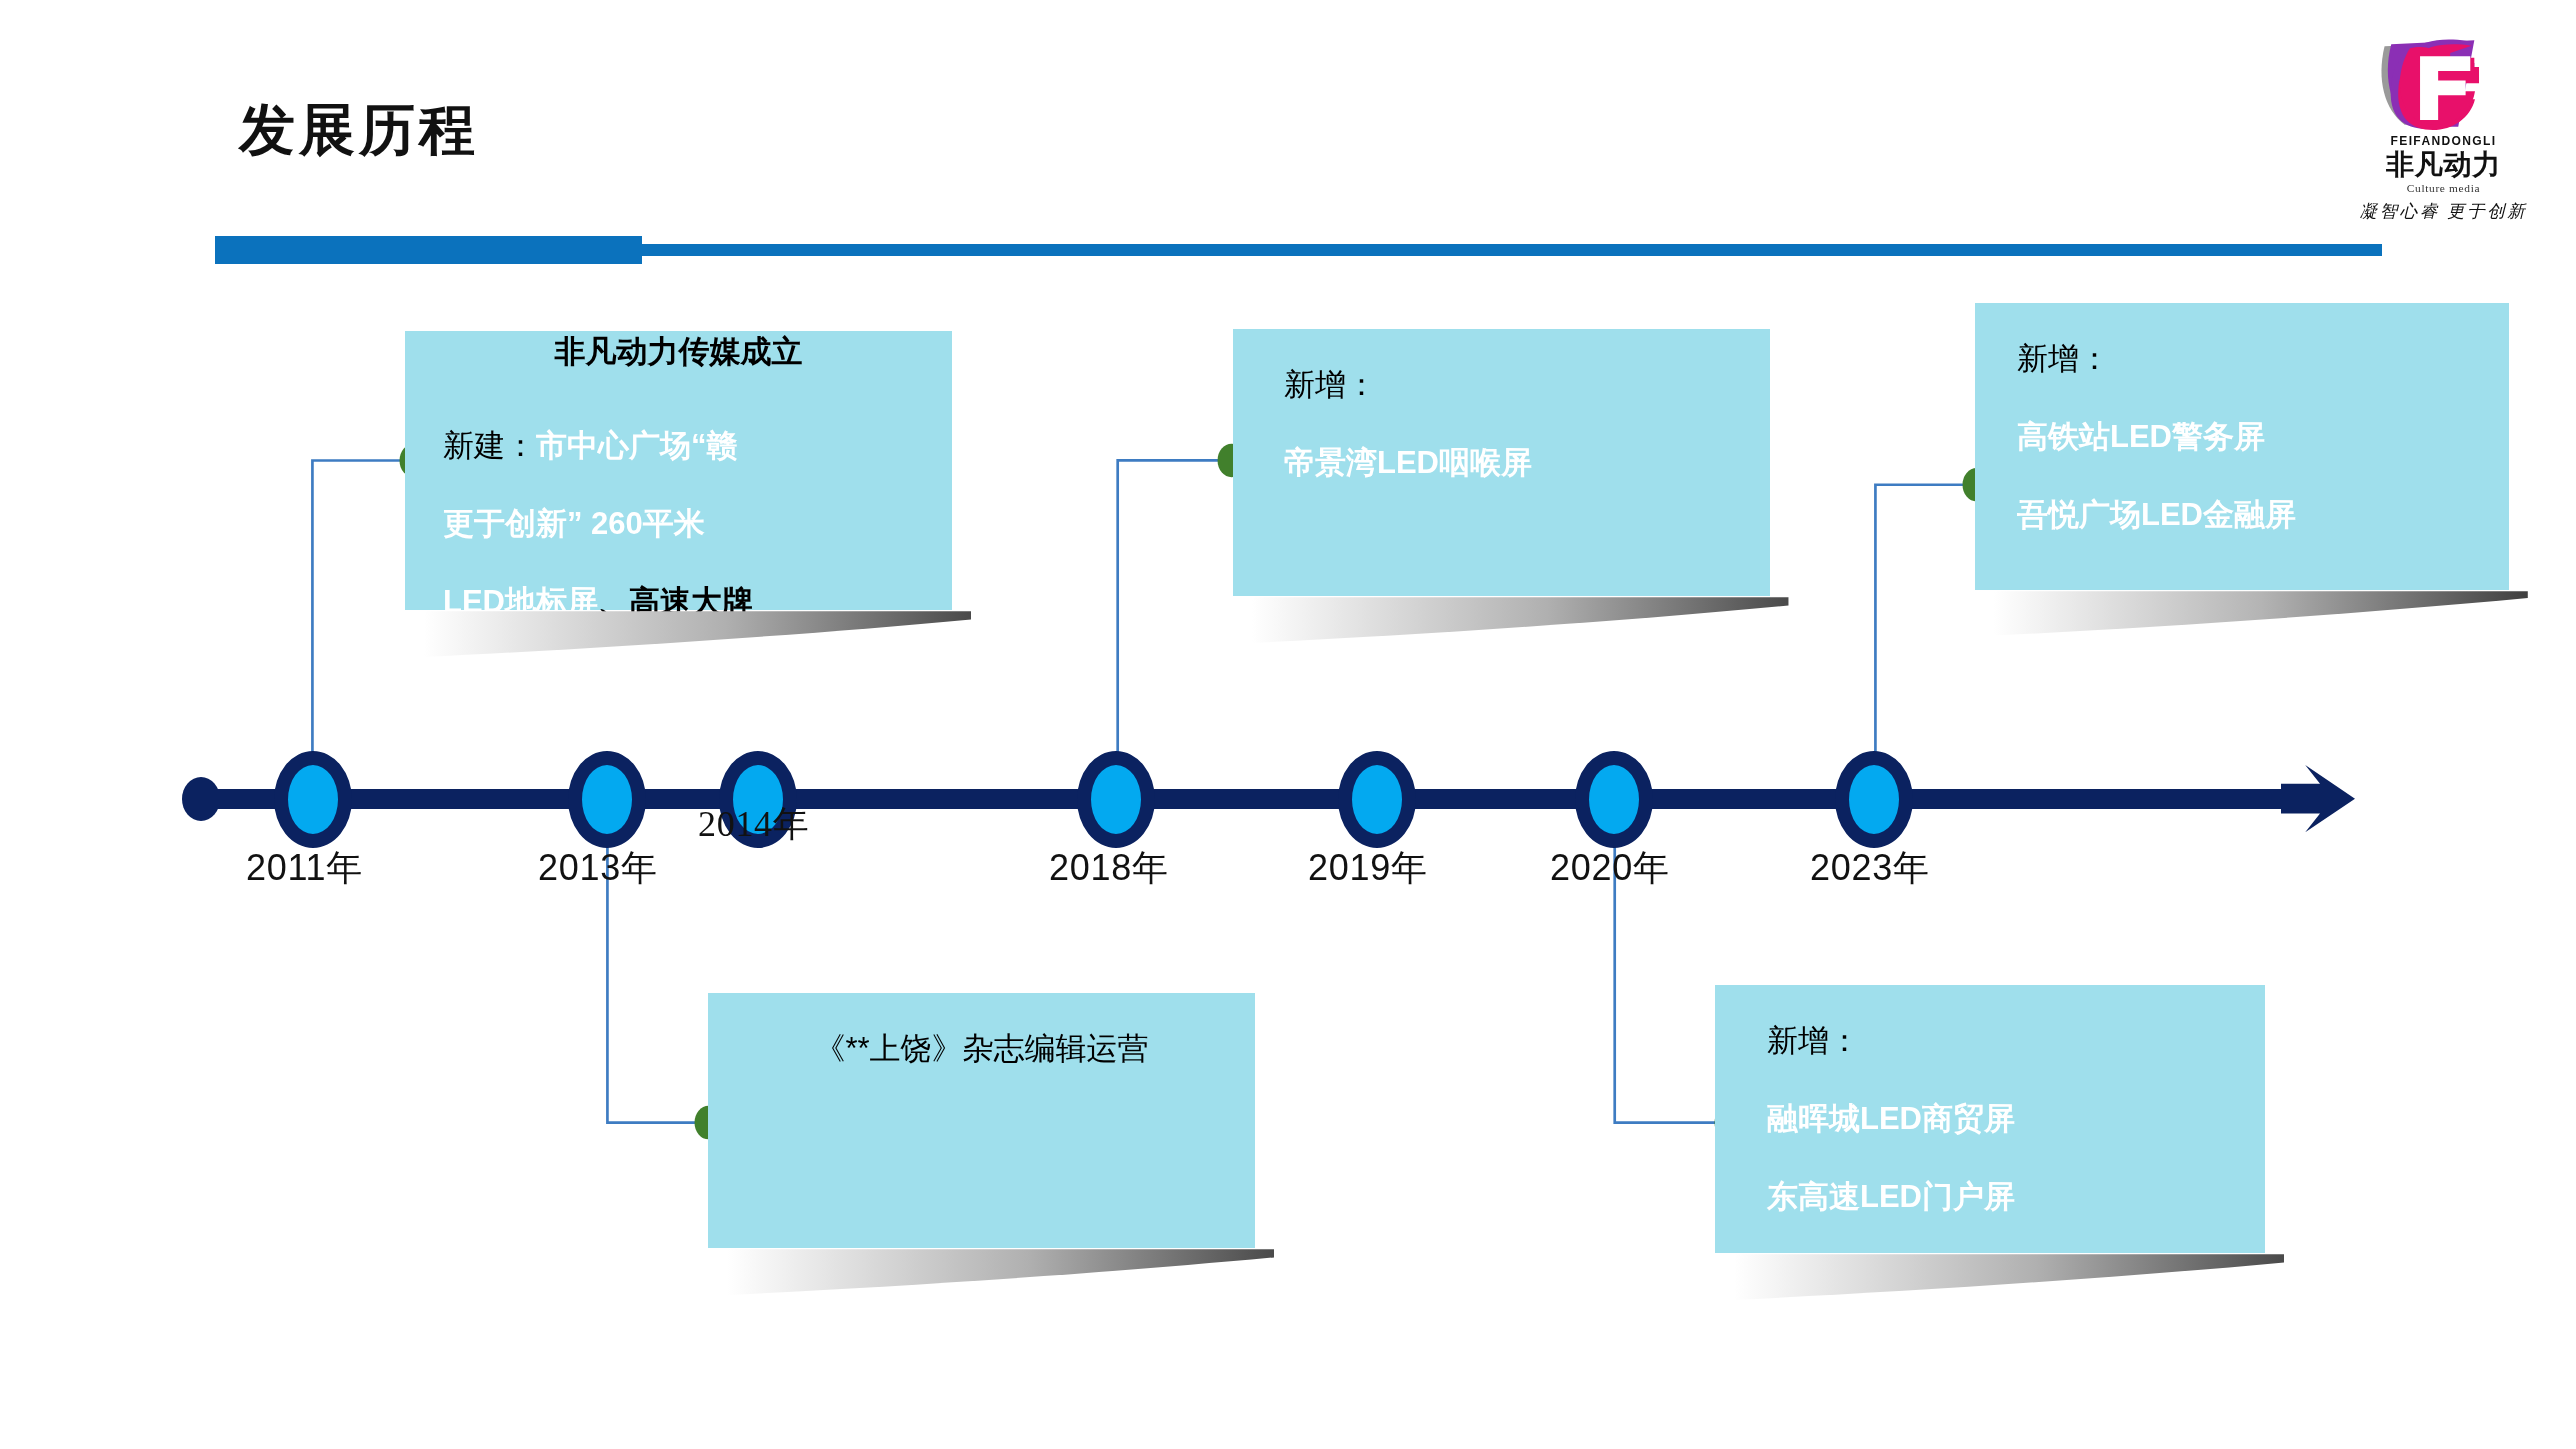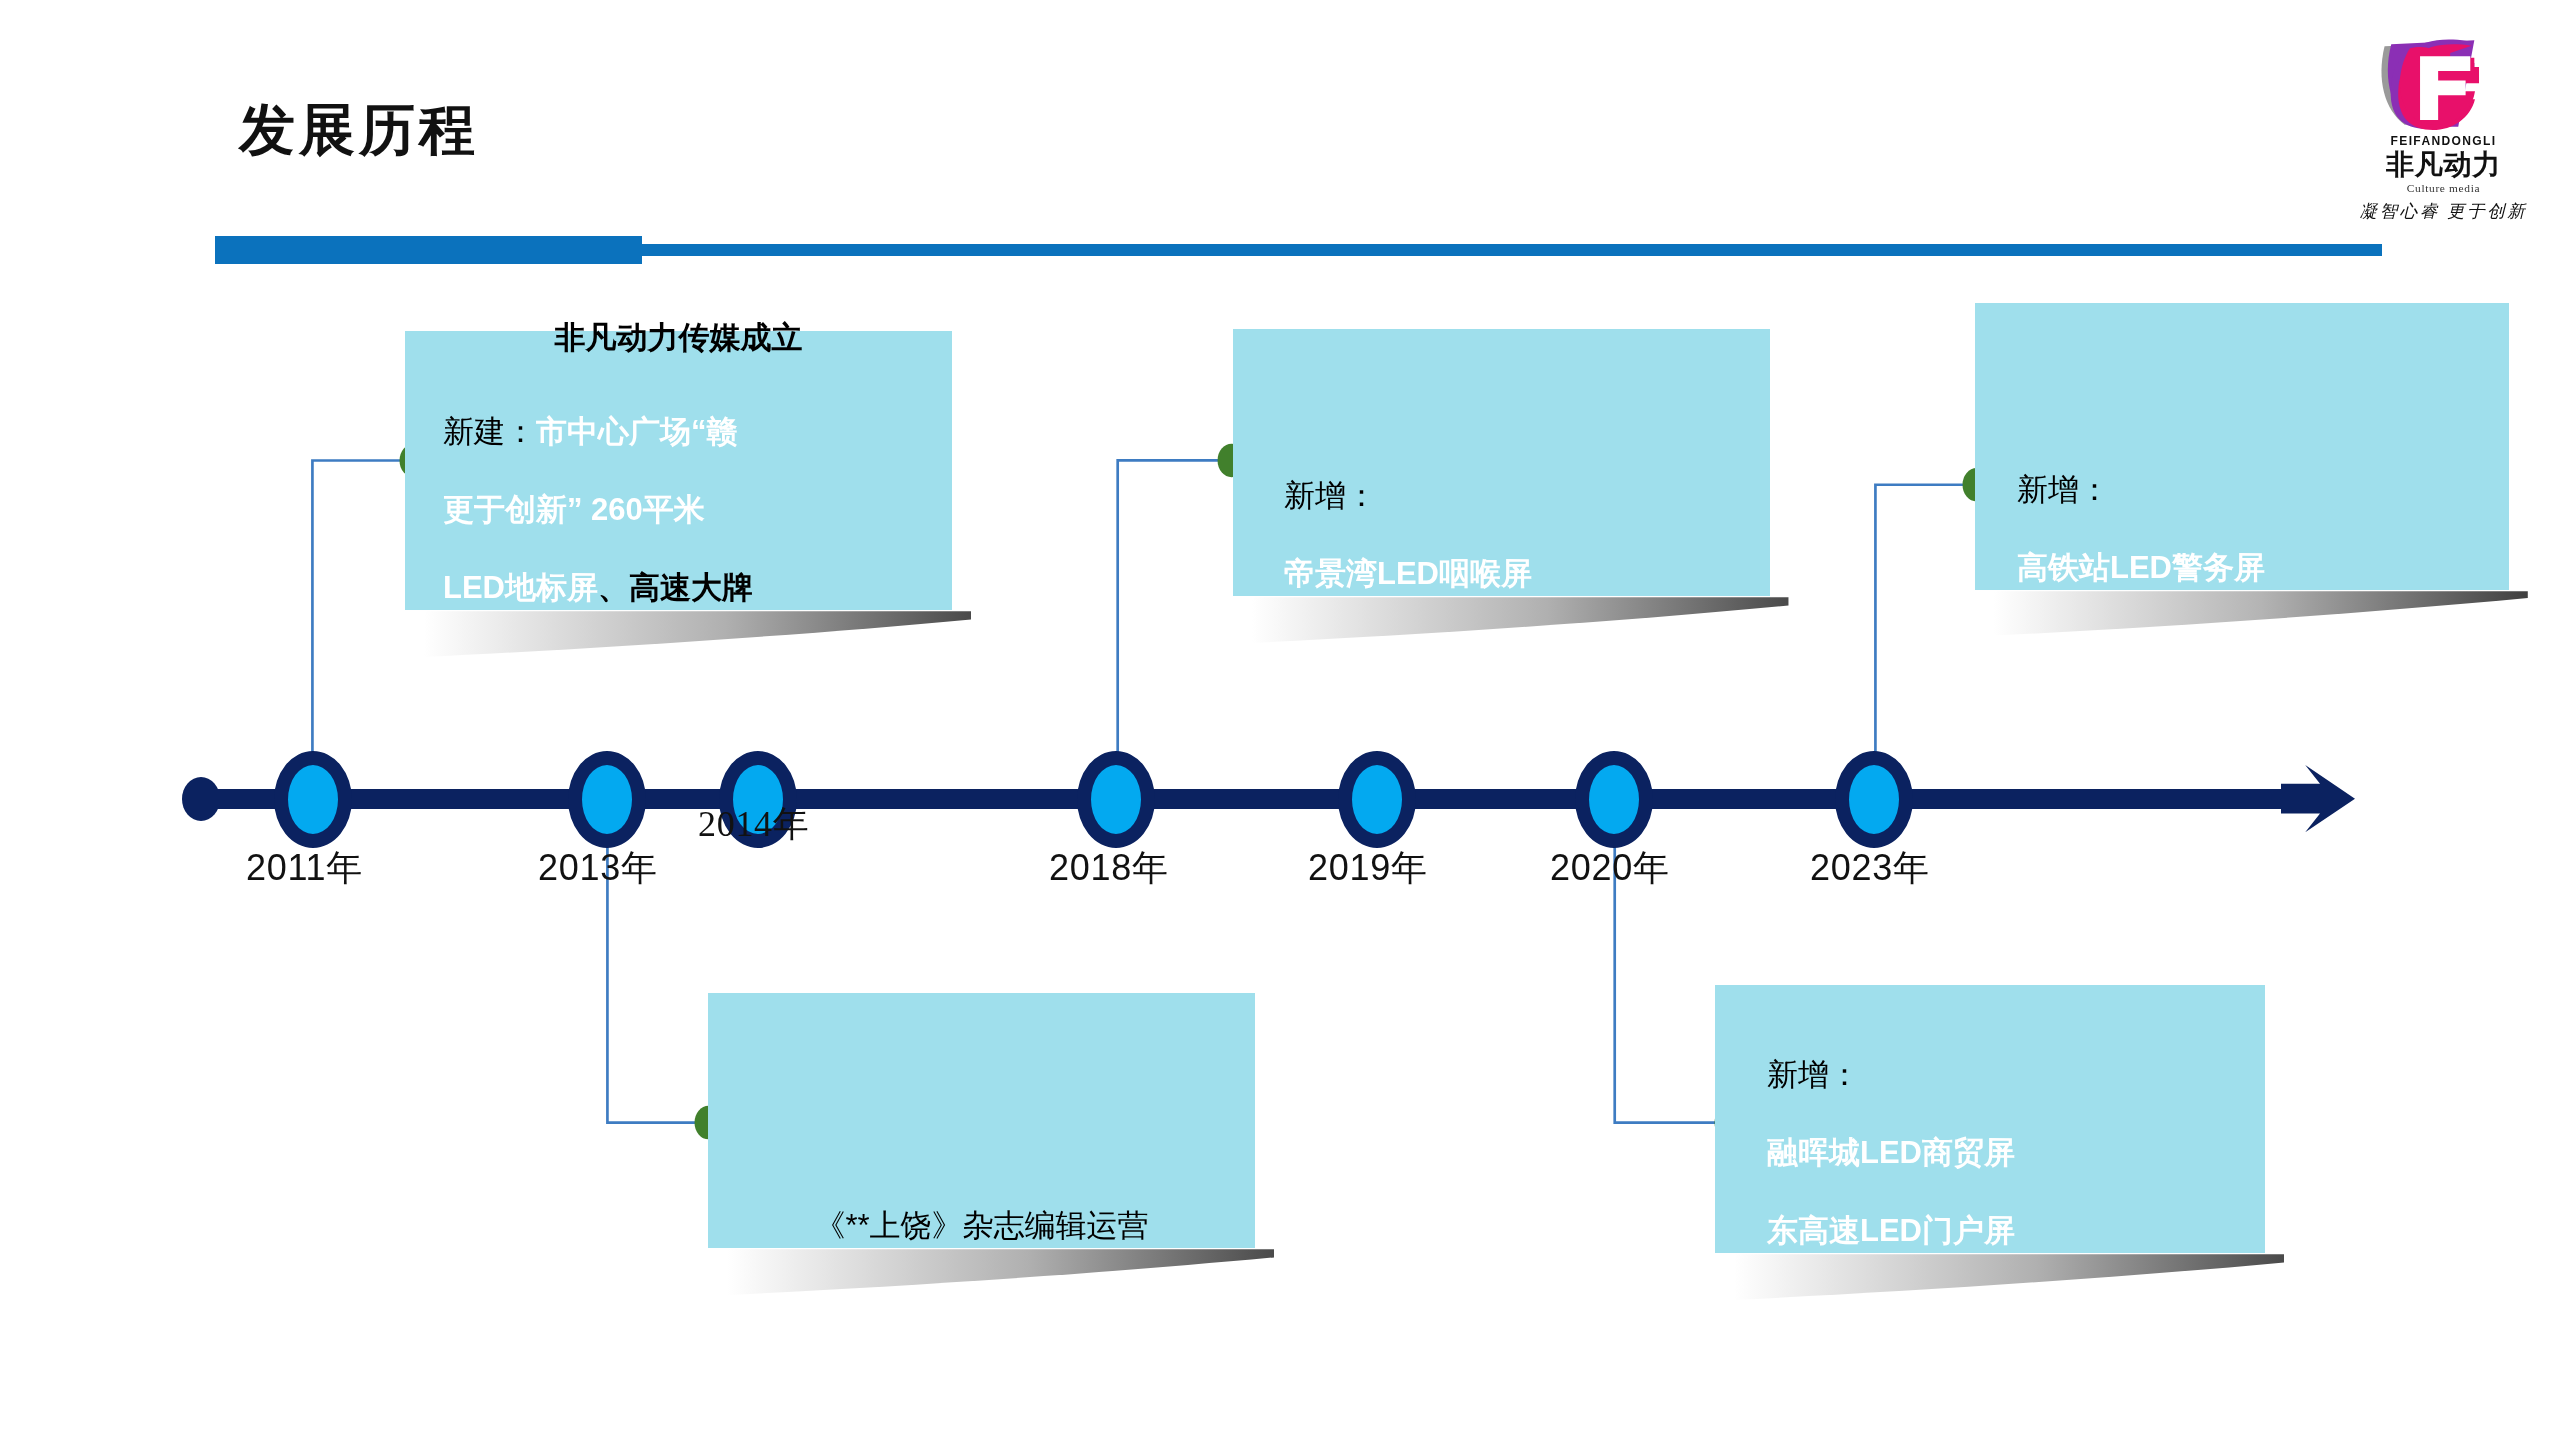--- a/index.html
+++ b/index.html
@@ -33,21 +33,21 @@
 
   
   .card{
     position:absolute;
     background:#9FDFEC;
     box-sizing:border-box;
     padding:0;
   }
   .card-inner{
     position:relative;width:100%;height:100%;
-    display:flex;flex-direction:column;justify-content:flex-end;
+    display:flex;flex-direction:column;justify-content:flex-start;
   }
   .card-shadow{
     position:absolute;left:19px;top:100%;
     width:100%;height:55px;
     overflow:hidden;pointer-events:none;
   }
   .card-shadow svg{display:block;}
 
   .c-head{
     font-size:31px;font-weight:700;color:#000;
@@ -196,20 +196,21 @@
         <path d="M0 2 L800 2 L800 14 C550 38 248 58 0 70 Z" fill="url(#sh2)"></path>
       </svg>
     </div>
   </div>
 
   <div class="card" style="left:1975px;top:303px;width:534px;height:287px;">
     <div class="card-inner">
       <div style="padding:0 19px 0 42px;">
         <div class="c-line blk thin">新增：</div>
         <div class="c-line wht">高铁站LED警务屏</div>
+        <div class="c-line wht">吾悦广场LED金融屏</div>
       </div>
     </div>
     <div class="card-shadow">
       <svg width="570" height="55" viewBox="0 0 850 82">
         <defs>
           <linearGradient id="sh3" x1="0" y1="0" x2="1" y2="0">
             <stop offset="0" stop-color="#ffffff"></stop>
             <stop offset="0.5" stop-color="#b4b4b4"></stop>
             <stop offset="1" stop-color="#3f3f3f"></stop>
           </linearGradient>

